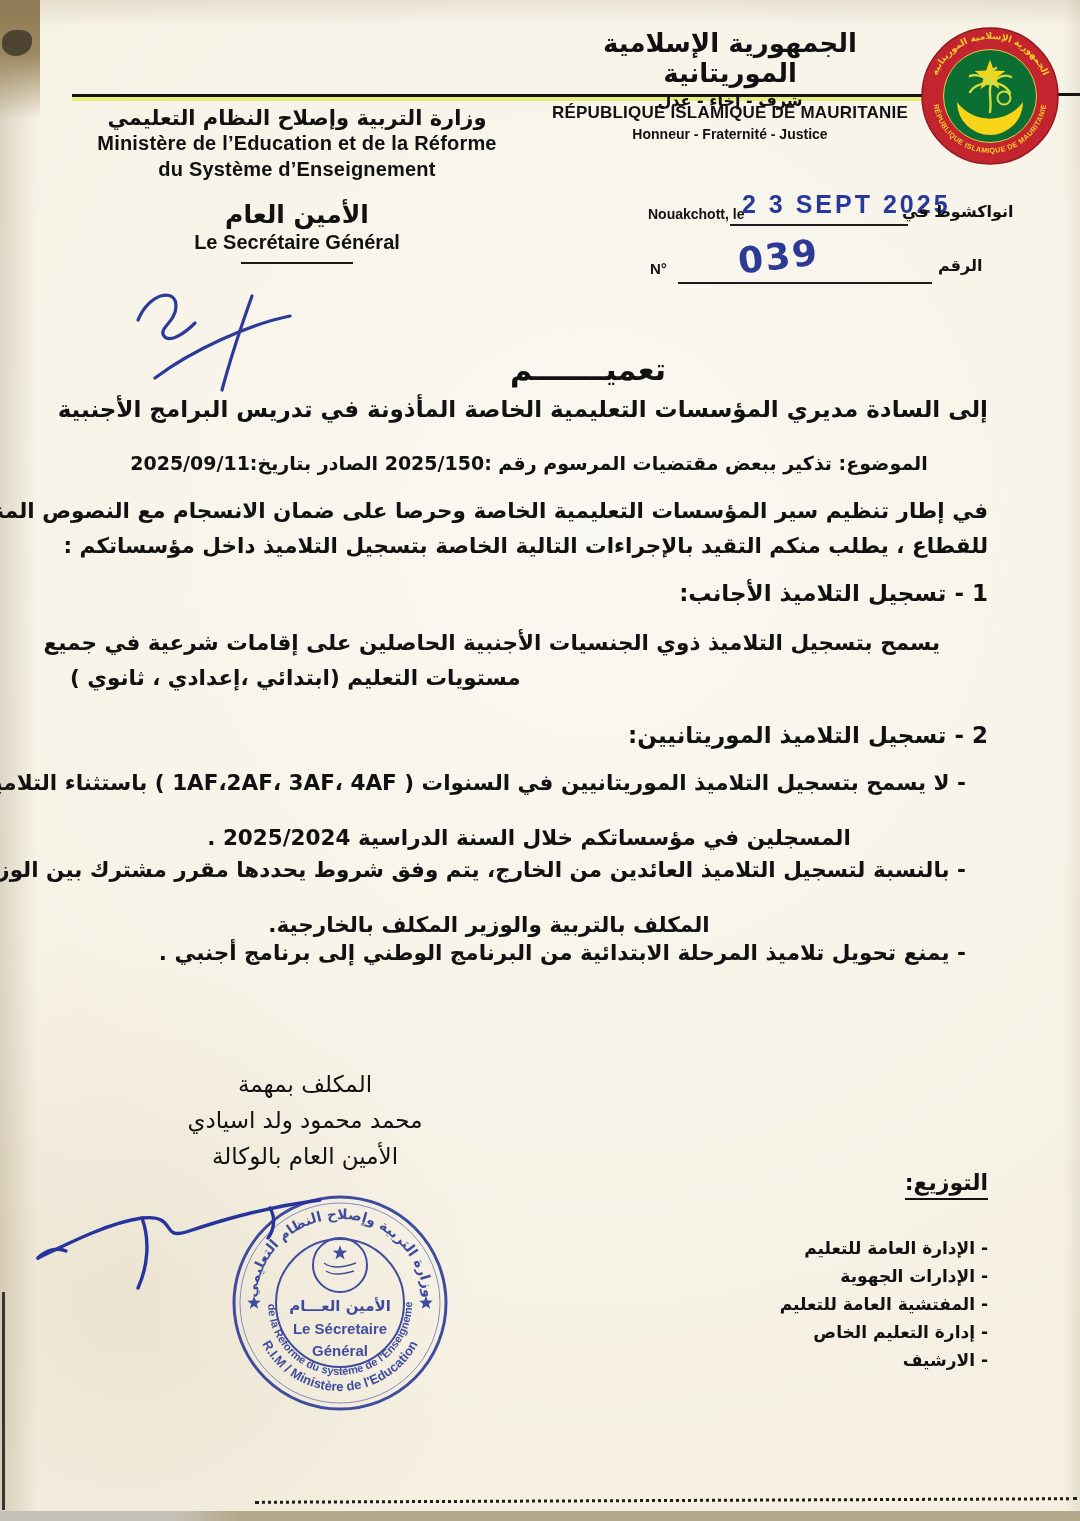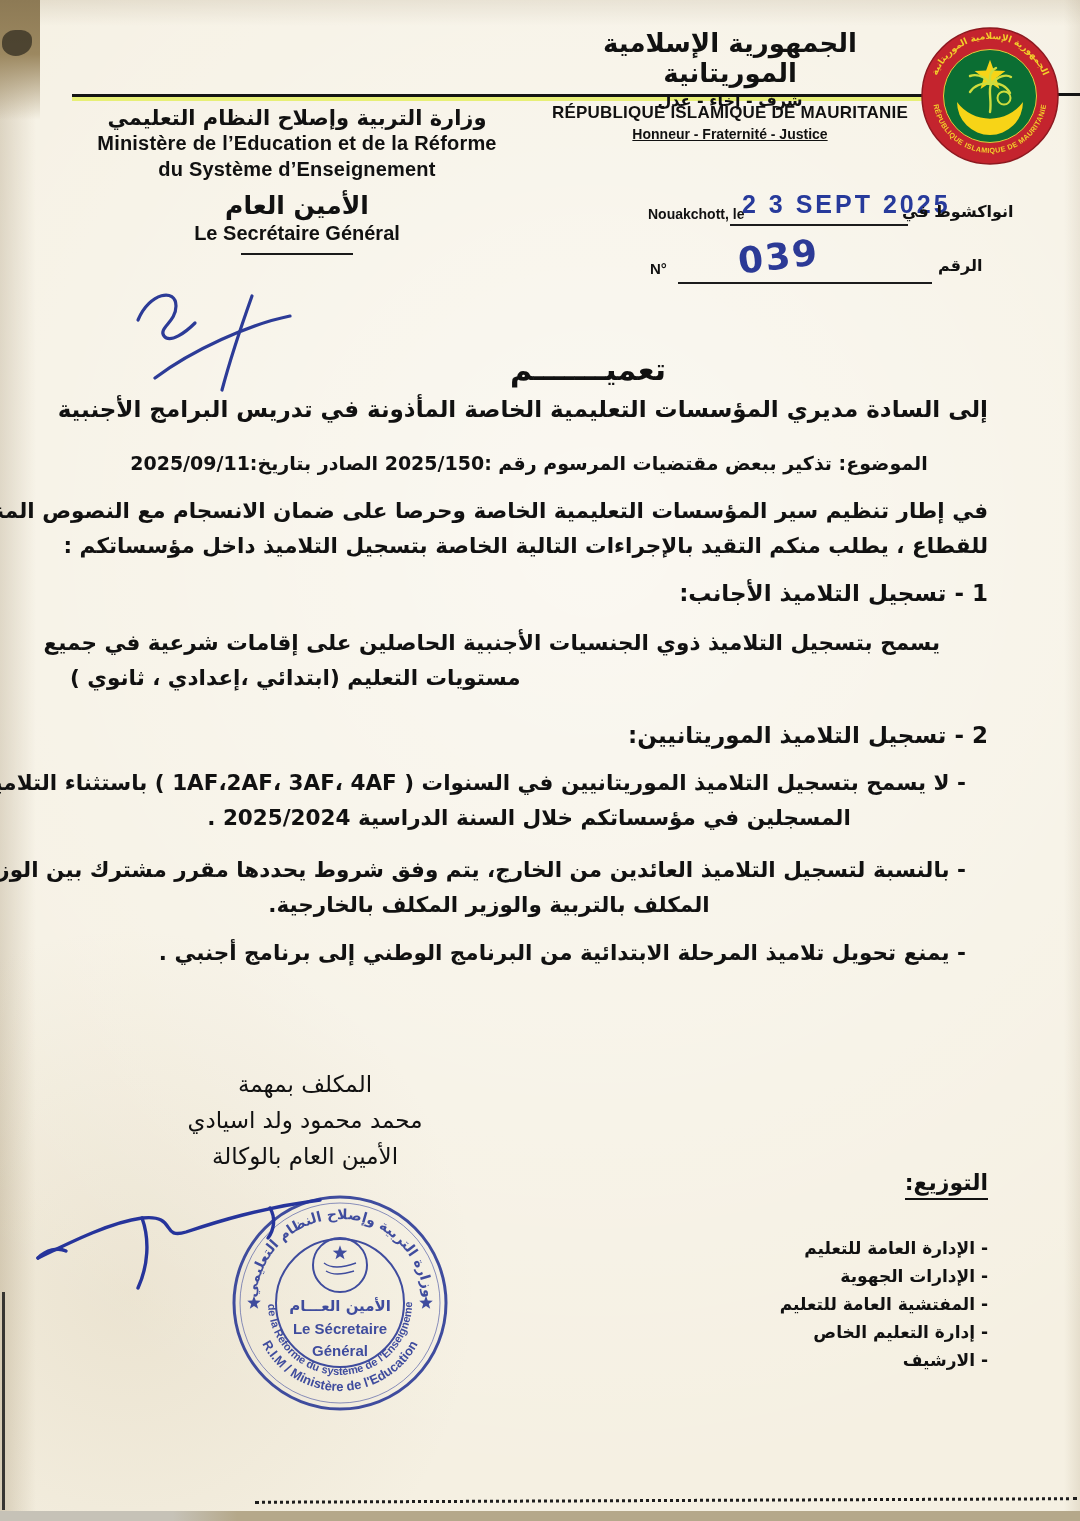--- a/index.html
+++ b/index.html
@@ -17,45 +17,45 @@
   }
   .abs{position:absolute;}
   .ar{direction:rtl;font-family:"DejaVu Sans",sans-serif;}
   .lat{font-family:"Liberation Sans","DejaVu Sans",sans-serif;}
   .nowrap{white-space:nowrap;}
 
   
   .hdr-left{left:62px;top:106px;width:470px;text-align:center;}
   .hdr-left .ar-min{font-size:21px;font-weight:bold;}
   .hdr-left .fr-min{font-size:20px;font-weight:bold;letter-spacing:.2px;line-height:26px;}
-  .hdr-left .ar-off{font-size:25px;font-weight:bold;margin-top:9px;}
+  .hdr-left .ar-off{font-size:25px;font-weight:bold;margin-top:18px;}
   .hdr-left .fr-off{font-size:20px;font-weight:bold;margin-top:2px;}
   .hdr-left .rule{width:112px;height:2px;background:#1a1a1a;margin:8px auto 0;}
   .hdr-ctr{left:545px;top:28px;width:370px;text-align:center;}
   .hdr-ctr .rep-ar{font-size:26px;font-weight:bold;}
   .hdr-ctr .motto-ar{font-size:16px;font-weight:bold;margin-top:3px;}
   .hdr-fr{left:545px;top:103px;width:370px;text-align:center;}
   .hdr-fr .rep-fr{font-size:17px;font-weight:bold;letter-spacing:.2px;}
-  .hdr-fr .motto-fr{font-size:14px;font-weight:bold;margin-top:3px;text-decoration:underline;}
+  .hdr-fr .motto-fr{font-size:14px;font-weight:bold;margin-top:3px;}
   .hrule{left:72px;top:94px;width:850px;height:3px;background:#141414;}
   .hrule::after{content:"";position:absolute;left:0;top:3px;width:100%;height:4px;background:#e7ef76;}
   .hrule-dash{left:1042px;top:93px;width:38px;height:3px;background:#141414;}
 
   
   .lbl-sm{font-size:14px;font-weight:bold;}
   .lbl-ar{font-size:16px;font-weight:bold;}
   .date-stamp{font-size:25px;font-weight:bold;letter-spacing:3px;color:#273a9b;}
   .uline{height:2px;background:#1c1c1c;}
   .num-val{font-size:36px;color:#2c3a96;letter-spacing:2px;transform:rotate(-7deg);font-weight:bold;}
 
   
   .line{left:70px;right:92px;font-size:21.5px;font-weight:bold;}
   .l-right{text-align:right;}
   .l-left{text-align:left;}
-  .l-center{text-align:center;}
+  .l-center{text-align:center;margin-top:20px;}
   .sec-title{font-size:23px;}
   .ind1{padding-right:48px;}
   .indb{padding-right:22px;}
   .doc-title{left:188px;right:92px;top:352px;text-align:center;font-size:30px;font-weight:bold;}
   .addressee{top:396px;font-size:23px;text-align:center;}
   .subject{top:452px;font-size:19px;text-align:center;}
 
   
   .sig-block{left:140px;top:1066px;width:330px;text-align:center;font-size:23px;font-weight:normal;line-height:36px;}
 

